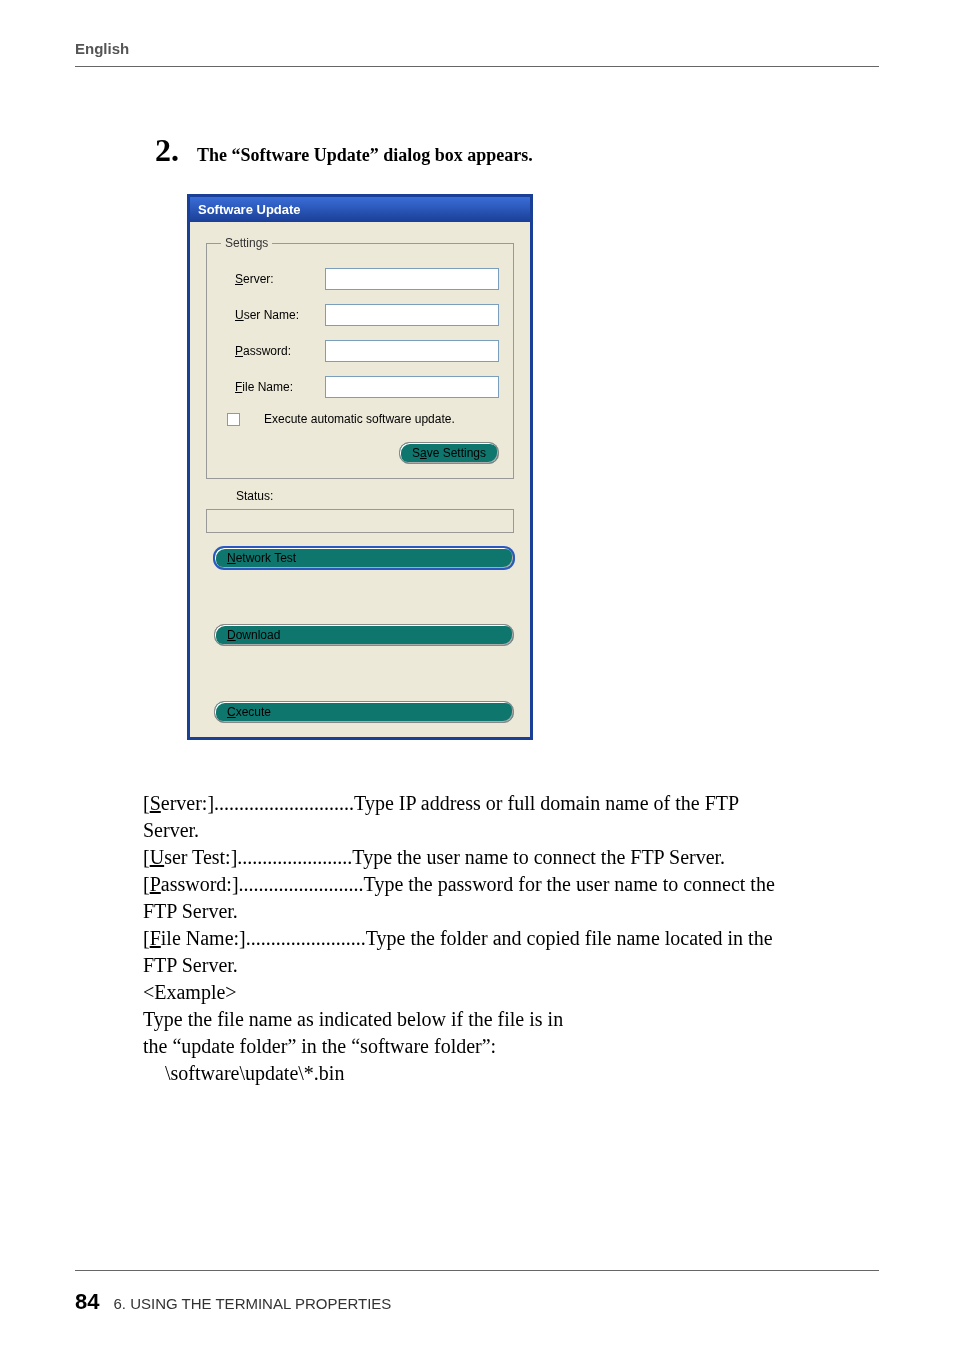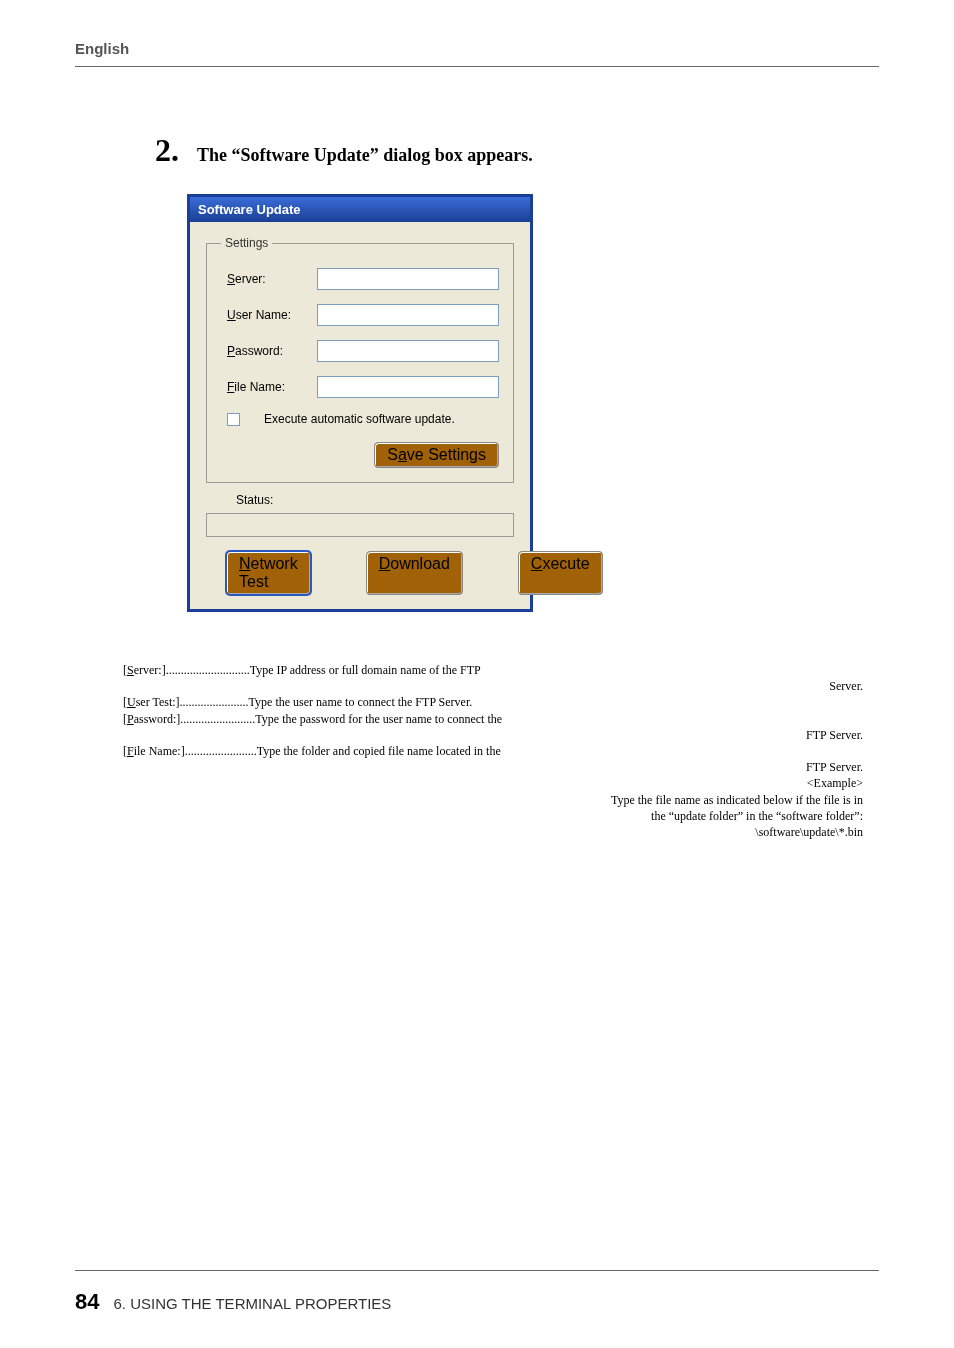--- a/index.html
+++ b/index.html
@@ -62,21 +62,21 @@
   .dialog-body { padding: 14px 16px 14px 16px; }
   fieldset.settings {
     border: 1px solid #999;
     padding: 10px 14px 14px 14px;
     margin: 0 0 8px 0;
   }
   fieldset.settings legend { padding: 0 4px; color: #333; }
   .form-row {
     display: flex;
     align-items: center;
-    margin: 8px 0 14px 6px;
+    margin: 8px 0 14px 14px;
   }
   .form-label { width: 90px; }
   .form-label .ul { text-decoration: underline; }
   .text-input {
     flex: 1;
     height: 22px;
     border: 1px solid #7b9ebd;
     background: #fff;
   }
   .chk-row {
@@ -86,63 +86,64 @@
     gap: 24px;
   }
   .chk {
     width: 13px; height: 13px;
     border: 1px solid #7b9ebd;
     background: #fff;
   }
   .btn {
     display: inline-block;
     border: 1px solid #888;
-    background: #a16207;
+    background: #0f766e;
     padding: 3px 12px;
-    font-size: 16px;
-    border-radius: 4px;
+    font-size: 12px;
+    border-radius: 10px;
     box-shadow: inset -1px -1px 0 #aaa, inset 1px 1px 0 #fff;
   }
   .btn .ul { text-decoration: underline; }
   .save-row { text-align: right; margin-top: 6px; }
   .status-row { margin: 10px 0 6px 30px; }
   .status-box {
     margin: 4px 0 14px 0;
     height: 24px;
     border: 1px solid #999;
     background: #ece9d8;
   }
   .bottom-btns {
     display: flex;
     gap: 55px;
-    margin-left: 20px;
+    margin-left: 8px;
+    flex-direction: column;
   }
   .btn-focus {
     border-color: #2a58c3;
     box-shadow: 0 0 0 1px #2a58c3, inset -1px -1px 0 #aaa, inset 1px 1px 0 #fff;
   }
 
   .defs {
     margin-top: 50px;
-    margin-left: 48px;
+    margin-left: 68px;
     font-family: Georgia, 'Times New Roman', serif;
-    font-size: 12px;
+    font-size: 20px;
     line-height: 1.35;
     width: 740px;
   }
   .def-row { display: flex; }
   .def-term {
     white-space: nowrap;
   }
   .def-term .ul { text-decoration: underline; }
   .def-dots {
     flex: 0 0 auto;
     overflow: hidden;
   }
-  .def-desc-col { margin-left: 177px; text-align: right; }
+  .def-desc-col { margin-left: 177px; }
   .def-line { margin: 0; }
   .def-indent { margin-left: 22px; }
 
   .footer {
     position: absolute;
     left: 75px;
     right: 75px;
     bottom: 33px;
     border-top: 1px solid #666;
     padding-top: 18px;

